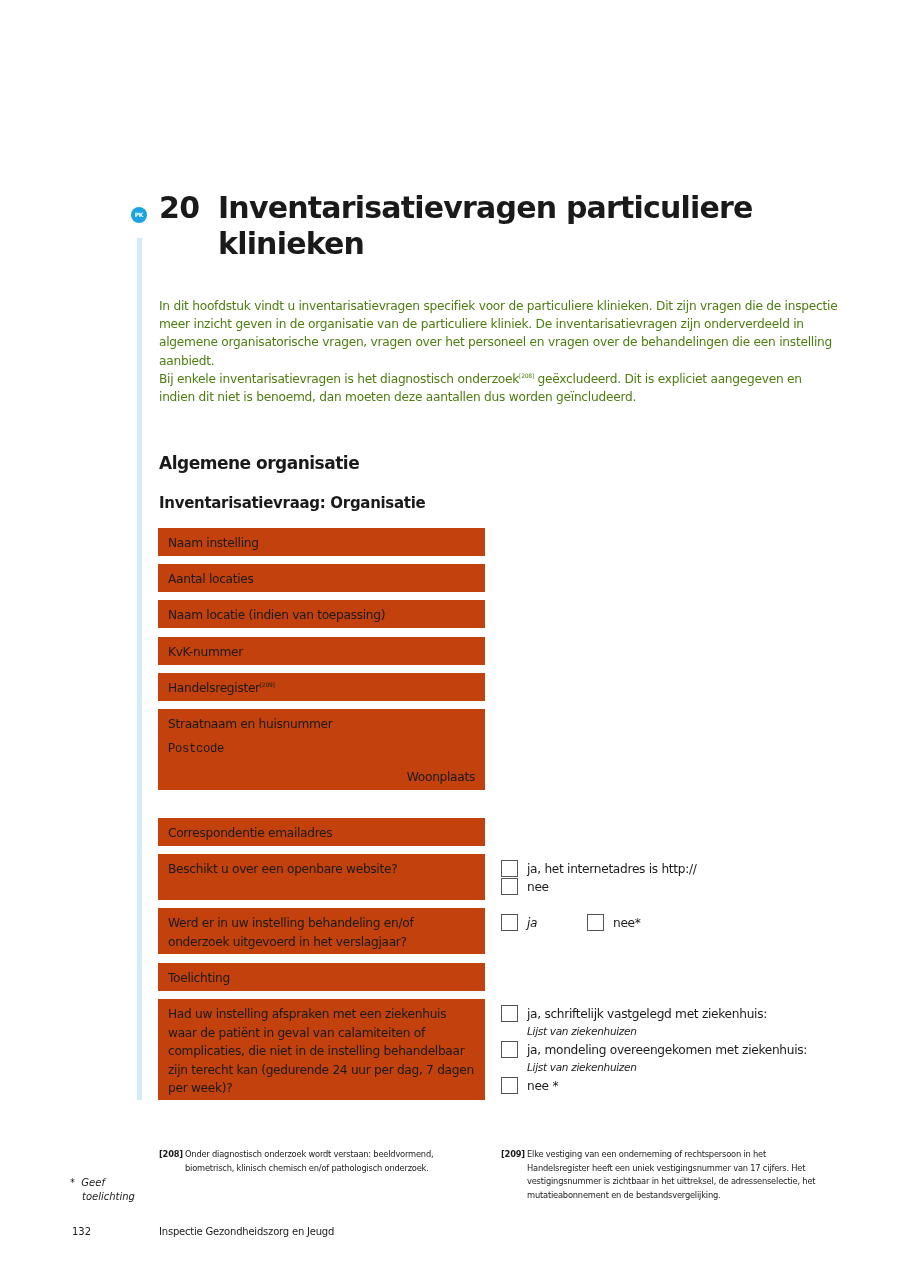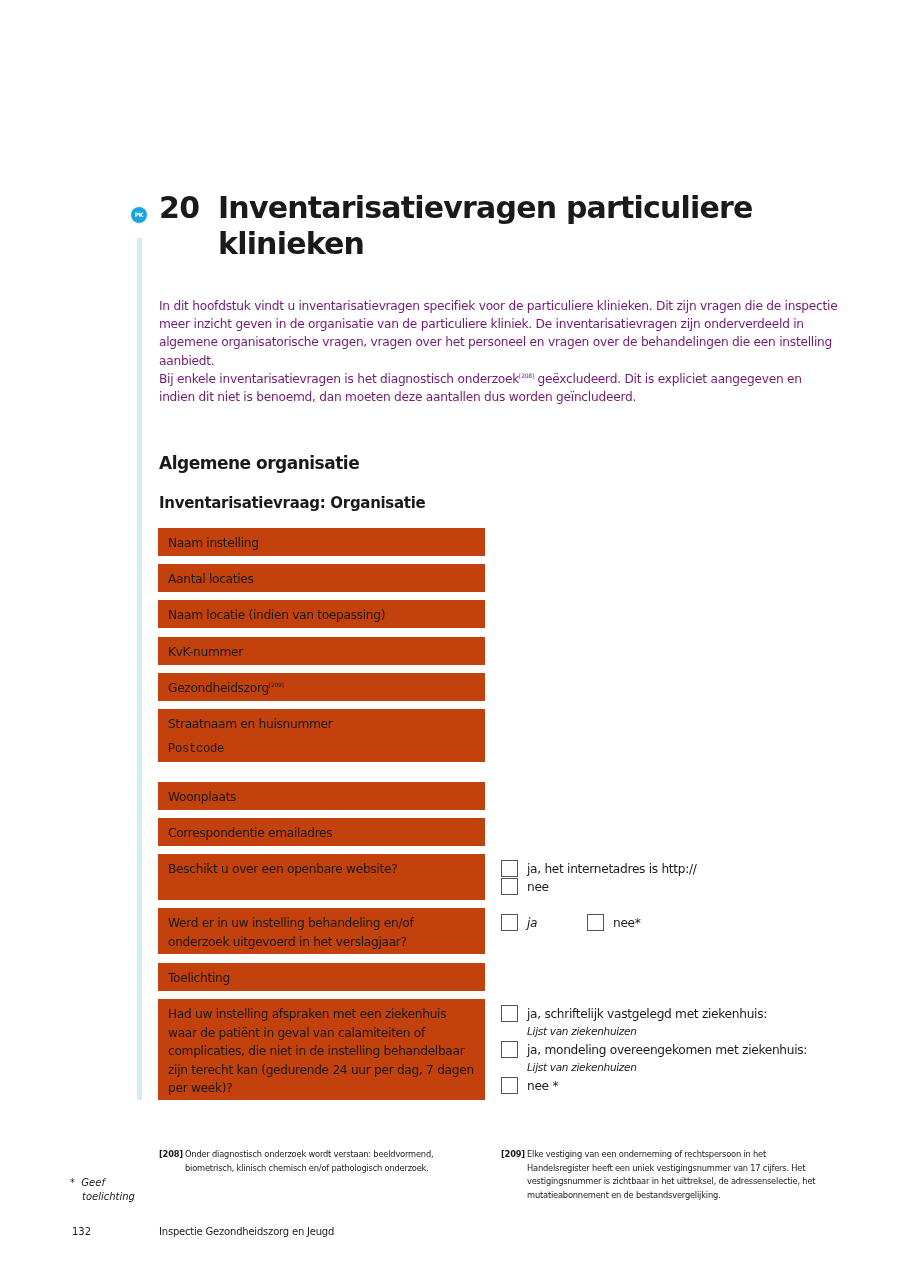--- a/index.html
+++ b/index.html
@@ -6,21 +6,21 @@
   html, body { width: 900px; height: 1273px; background: #ffffff; }
   body { position: relative; font-family: "DejaVu Sans", "Liberation Sans", sans-serif; color: #1a1a1a; overflow: hidden; }
 
   .pk-badge { position: absolute; left: 131px; top: 207px; width: 16px; height: 16px; border-radius: 50%;
     background: #1aa3e0; color: #fff; font-size: 6px; font-weight: bold; line-height: 16px; text-align: center; letter-spacing: -0.3px; }
   .side-bar { position: absolute; left: 137px; top: 238px; width: 5px; height: 862px; background: #d3ecf8; }
 
   .chapter-num { position: absolute; left: 159px; top: 190px; font-size: 30px; font-weight: bold; color: #1a1a1a; letter-spacing: -0.5px; }
   .chapter-title { position: absolute; left: 218px; top: 190px; width: 560px; font-size: 30px; font-weight: bold; line-height: 36px; color: #1a1a1a; letter-spacing: -0.8px; }
 
-  .intro { position: absolute; left: 159px; top: 297px; width: 680px; font-size: 12.2px; line-height: 18.2px; color: #701a75; letter-spacing: -0.25px; }
+  .intro { position: absolute; left: 159px; top: 297px; width: 680px; font-size: 12.2px; line-height: 18.2px; color: #4d7c0f; letter-spacing: -0.25px; }
   .intro p { margin: 0; }
   .sup { font-size: 6px; vertical-align: super; line-height: 0; }
 
   .section-title { position: absolute; left: 159px; top: 453px; font-size: 17px; font-weight: bold; color: #1a1a1a; letter-spacing: -0.5px; }
   .sub-title { position: absolute; left: 159px; top: 494px; font-size: 15px; font-weight: bold; color: #1a1a1a; letter-spacing: -0.3px; }
 
   .q-box { position: absolute; left: 158px; width: 327px; background: #c2410c; font-size: 12.2px; line-height: 18.5px;
     color: #1a1a1a; padding: 6px 10px; letter-spacing: -0.3px; }
 
   .opt { position: absolute; font-size: 12.2px; color: #1a1a1a; display: flex; align-items: center; letter-spacing: -0.3px; }
@@ -48,24 +48,24 @@
   <p><span>Bij enkele inventarisatievragen is het diagnostisch onderzoek</span><span class="sup">[208]</span><span> geëxcludeerd. Dit is expliciet aangegeven en indien dit niet is benoemd, dan moeten deze aantallen dus worden geïncludeerd.</span></p>
 </div>
 
 <div class="section-title">Algemene organisatie</div>
 <div class="sub-title">Inventarisatievraag: Organisatie</div>
 
 <div class="q-box" style="top:528px;height:28px;"><span>Naam instelling</span></div>
 <div class="q-box" style="top:564px;height:28px;"><span>Aantal locaties</span></div>
 <div class="q-box" style="top:600px;height:28px;"><span>Naam locatie (indien van toepassing)</span></div>
 <div class="q-box" style="top:637px;height:28px;"><span>KvK-nummer</span></div>
-<div class="q-box" style="top:673px;height:28px;"><span>Gezondheidszorg</span><span class="sup">[209]</span></div>
+<div class="q-box" style="top:673px;height:28px;"><span>Handelsregister</span><span class="sup">[209]</span></div>
 <div class="q-box" style="top:709px;height:28px;"><span>Straatnaam en huisnummer</span></div>
 <div class="q-box" style="top:734px;height:28px;font-family:Liberation Mono, monospace;"><span>Postcode</span></div>
-<div class="q-box" style="top:782px;height:28px;"><span>Woonplaats</span></div>
+<div class="q-box" style="top:762px;height:28px;text-align:right;"><span>Woonplaats</span></div>
 <div class="q-box" style="top:818px;height:28px;"><span>Correspondentie emailadres</span></div>
 
 <div class="q-box" style="top:854px;height:46px;"><span>Beschikt u over een openbare website?</span></div>
 <div class="opt" style="left:501px;top:860px;">
     <span class="cb"></span>
     <span>ja, het internetadres is http://</span>
   </div>
 <div class="opt" style="left:501px;top:878px;">
     <span class="cb"></span>
     <span>nee</span>

